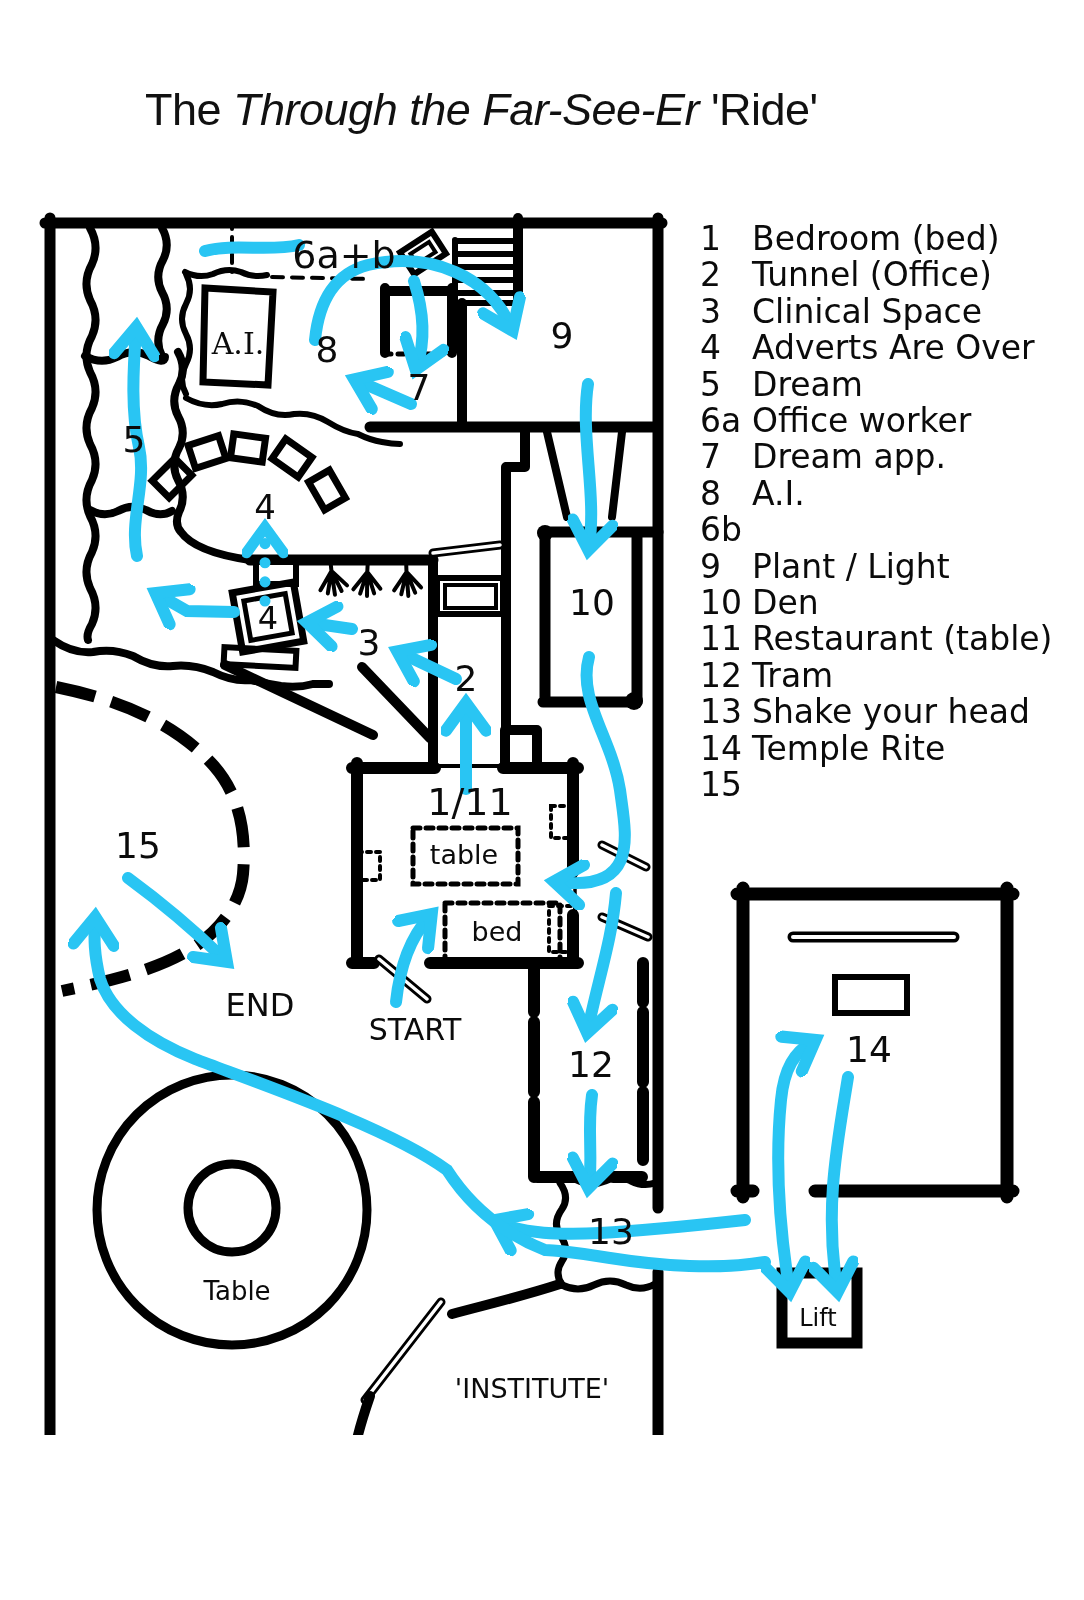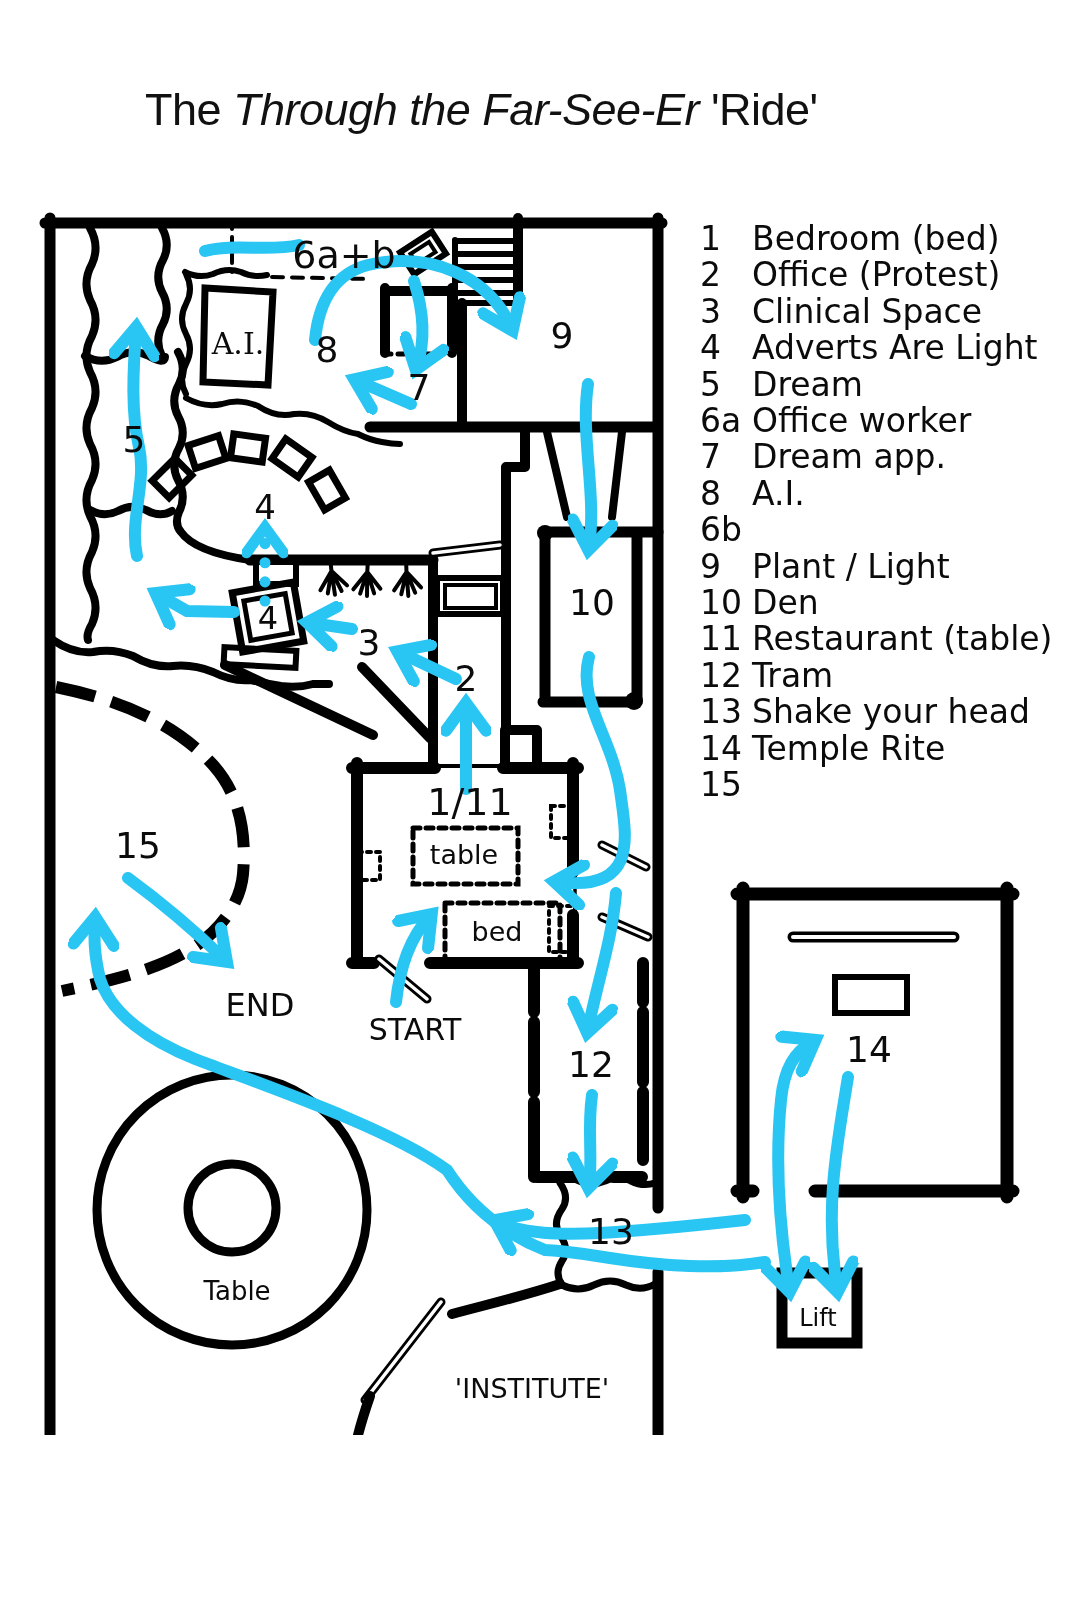--- a/index.html
+++ b/index.html
@@ -22,29 +22,29 @@
 
   <div class="title"><span>The </span><span class="it">Through the Far-See-Er</span><span> 'Ride'</span></div>
 
   <div class="legend">
     <div class="lrow">
         <span class="lnum">1</span>
         <span>Bedroom (bed)</span>
       </div>
     <div class="lrow">
         <span class="lnum">2</span>
-        <span>Office (Protest)</span>
+        <span>Tunnel (Office)</span>
       </div>
     <div class="lrow">
         <span class="lnum">3</span>
         <span>Clinical Space</span>
       </div>
     <div class="lrow">
         <span class="lnum">4</span>
-        <span>Adverts Are Light</span>
+        <span>Adverts Are Over</span>
       </div>
     <div class="lrow">
         <span class="lnum">5</span>
         <span>Dream</span>
       </div>
     <div class="lrow">
         <span class="lnum">6a</span>
         <span>Office worker</span>
       </div>
     <div class="lrow">

